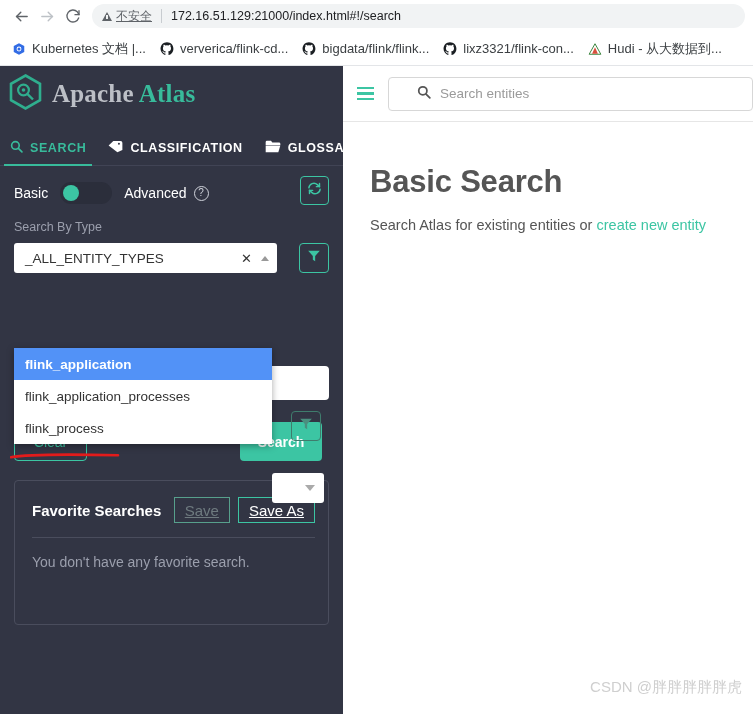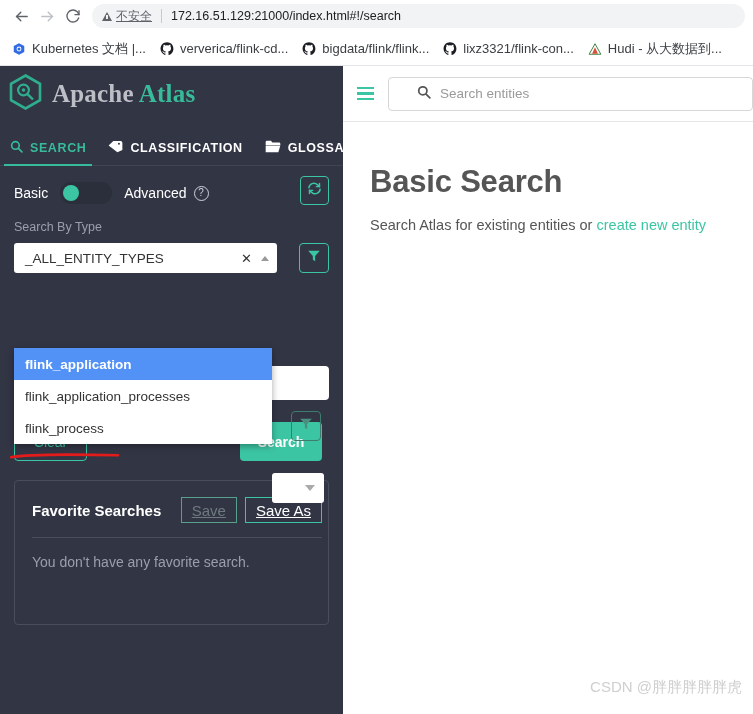--- a/index.html
+++ b/index.html
@@ -356,21 +356,21 @@
     color: #ffffff;
     font-size: 14px;
     font-weight: bold;
     display: flex; align-items: center; justify-content: center;
   }
 
   #fav-panel {
     margin: 19px 14px 0 14px;
     border: 1px solid #4a4d5d;
     border-radius: 4px;
-    padding: 16px 6px 0 17px;
+    padding: 16px 13px 0 17px;
     height: 145px;
   }
   #fav-head {
     display: flex;
     align-items: center;
     justify-content: space-between;
   }
   #fav-title { font-size: 15px; font-weight: bold; color: #ffffff; }
   #fav-btns { display: flex; gap: 8px; }
   .fav-btn {

